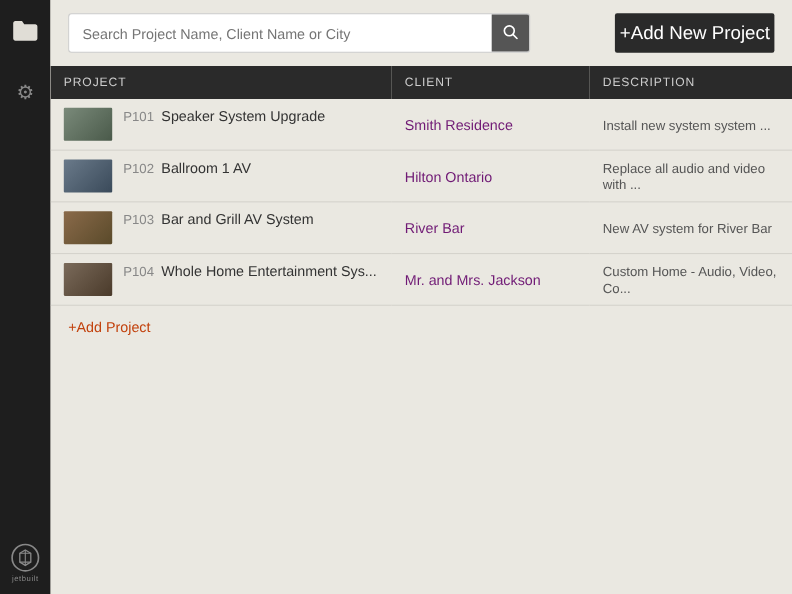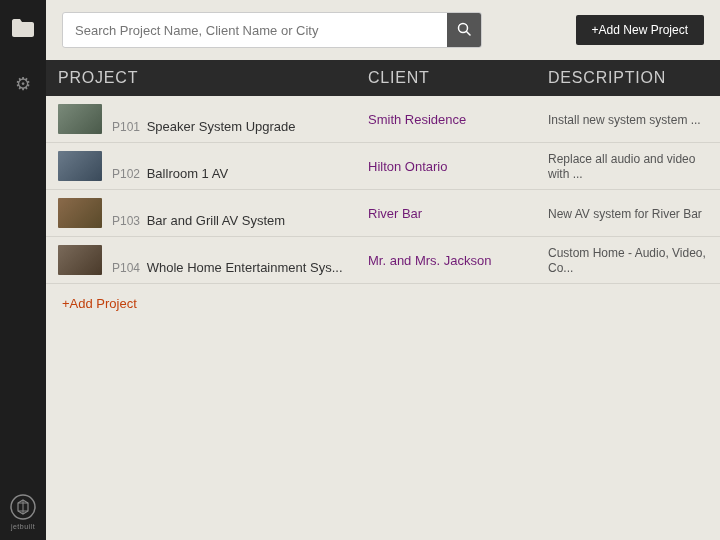--- a/index.html
+++ b/index.html
@@ -118,22 +118,22 @@
       display: flex;
       align-items: center;
       justify-content: center;
       height: 34px;
     }
 
     .add-project-btn {
       background: #2a2a2a;
       color: #fff;
       border: none;
-      padding: 8px 16px;
-      font-size: 12px;
+      padding: 8px 4px;
+      font-size: 17px;
       cursor: pointer;
       border-radius: 2px;
       white-space: nowrap;
     }
 
     
     .table-container {
       flex: 1;
       overflow: auto;
     }
@@ -142,21 +142,21 @@
       width: 100%;
       border-collapse: collapse;
     }
 
     .table thead tr {
       background: #2a2a2a;
     }
 
     .table thead th {
       color: #ccc;
-      font-size: 16px;
+      font-size: 11px;
       font-weight: 500;
       padding: 9px 12px;
       text-align: left;
       letter-spacing: 0.8px;
       text-transform: uppercase;
     }
 
     .table tbody tr {
       border-bottom: 1px solid #d5d3cc;
       cursor: pointer;
@@ -164,21 +164,21 @@
 
     .table tbody td {
       padding: 8px 12px;
       font-size: 13px;
       color: #333;
       vertical-align: middle;
     }
 
     .project-cell {
       display: flex;
-      align-items: flex-end;
+      align-items: flex-start;
       gap: 10px;
     }
 
     .project-thumb {
       width: 44px;
       height: 30px;
       background: #888;
       flex-shrink: 0;
       border-radius: 1px;
       overflow: hidden;

